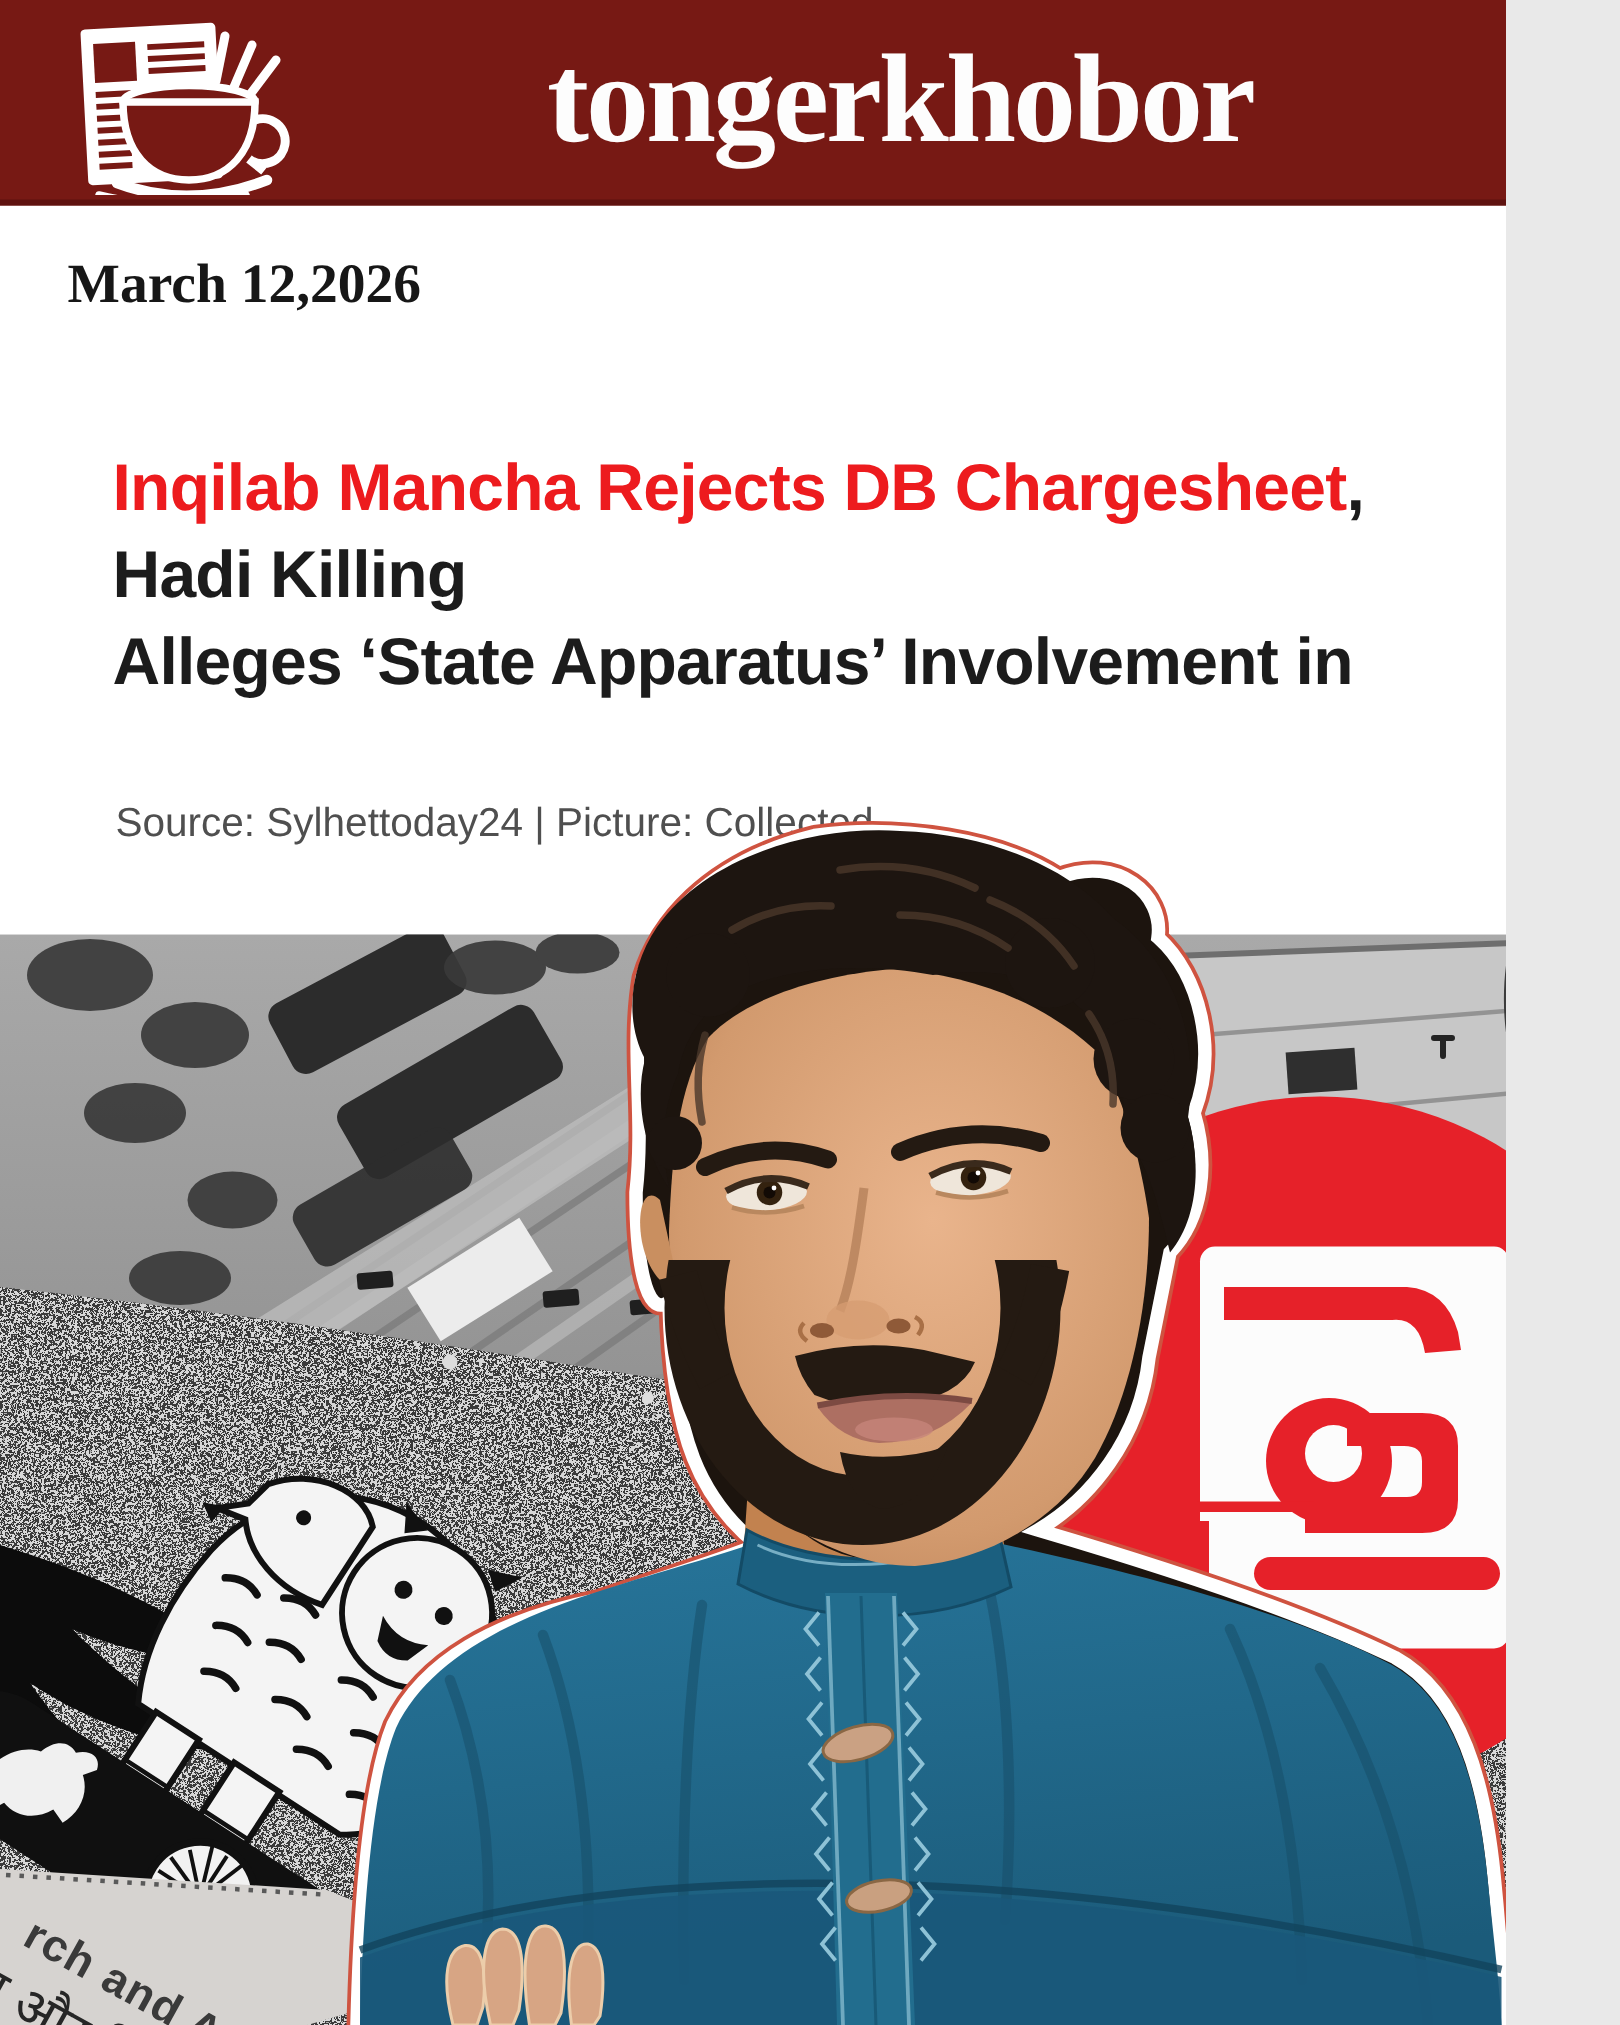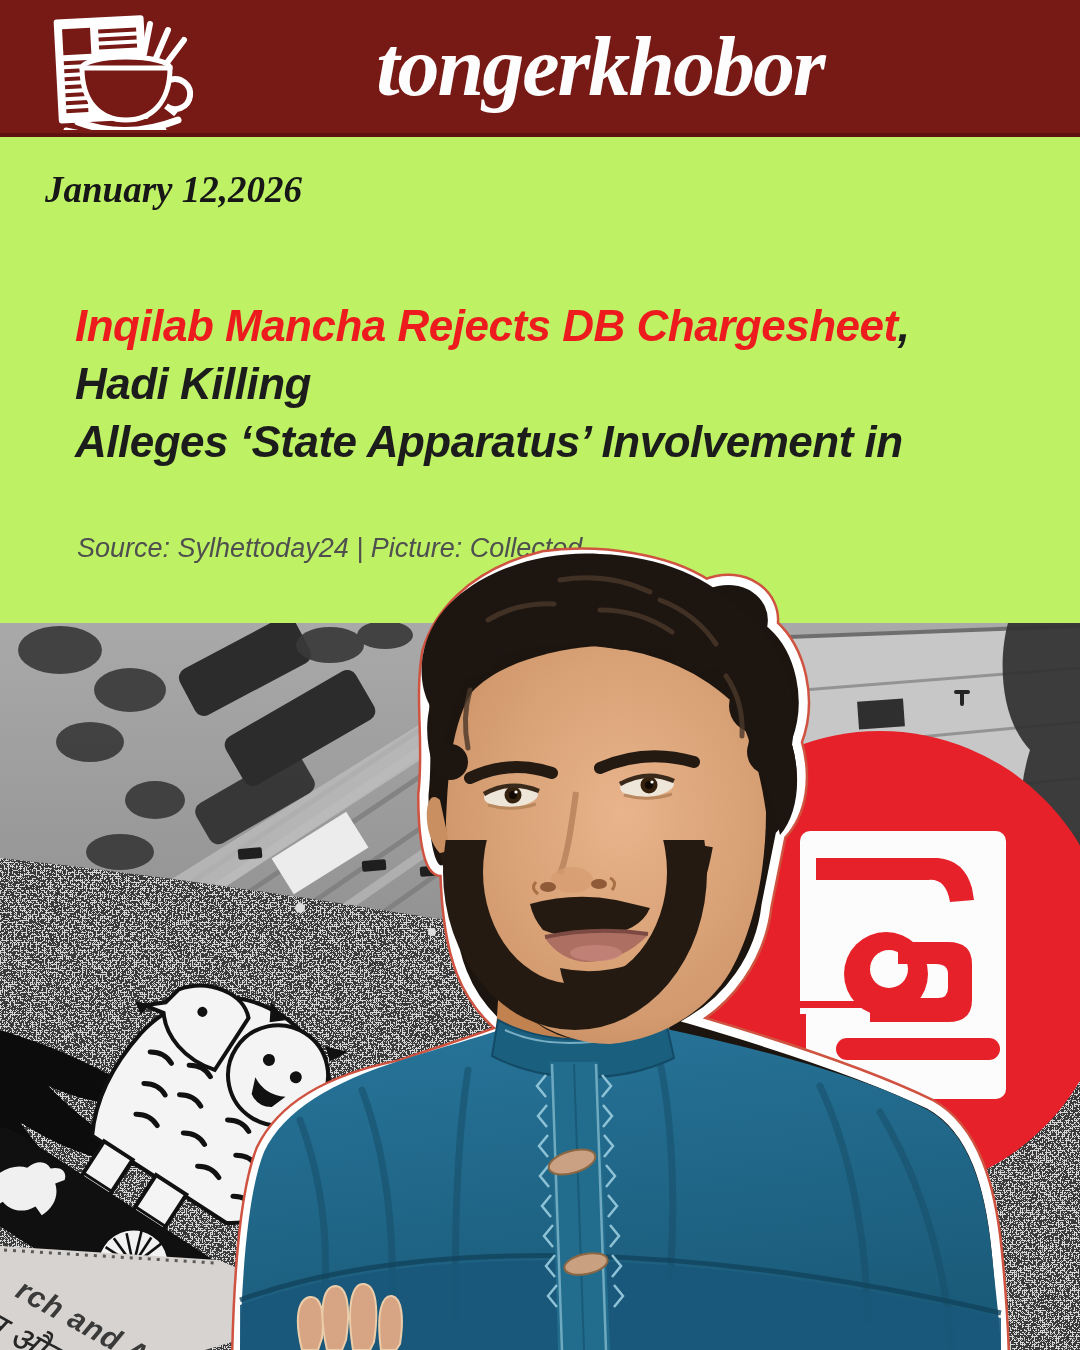--- a/index.html
+++ b/index.html
@@ -1,17 +1,17 @@
 <!DOCTYPE html>
 <html><head>
 <meta charset="utf-8">
 <style>
   html,body{margin:0;padding:0;background:#e9e9e9;}
-  .canvas{position:relative;width:1080px;height:1350px;background:#bef264;overflow:hidden;
-          font-family:"Liberation Sans",sans-serif;font-style:italic;}
+  .canvas{position:relative;width:1004px;height:1350px;background:#ffffff;overflow:hidden;
+          font-family:"Liberation Sans",sans-serif;}
   
   .masthead{position:absolute;left:0;top:0;width:1080px;height:133px;background:#771914;
             border-bottom:4px solid #5e120f;display:flex;align-items:center;}
   .masthead .logo{position:absolute;left:38px;top:6px;width:165px;height:124px;}
   .brand{position:absolute;left:0;top:8px;width:1080px;text-align:center;padding-left:120px;box-sizing:border-box;
          font-family:"Liberation Serif",serif;font-weight:700;font-size:84px;line-height:118px;
          color:#fdfdfd;letter-spacing:-2px;}
   
   .date{position:absolute;left:45px;top:168px;font-family:"Liberation Serif",serif;
         font-weight:700;font-size:37px;color:#171717;letter-spacing:0px;}
@@ -58,21 +58,21 @@
         <ellipse cx="88" cy="62" rx="44" ry="11" fill="#771914" stroke="#ffffff" stroke-width="5"></ellipse>
         <path d="M44,62 C44,96 62,114 88,114 C114,114 132,96 132,62 Z" fill="#771914" stroke="#ffffff" stroke-width="5"></path>
         <path d="M132,74 a15,15 0 1,1 -4,26 l10,8" fill="none" stroke="#ffffff" stroke-width="6"></path>
         <path d="M40,116 Q88,134 140,114" fill="none" stroke="#ffffff" stroke-width="7" stroke-linecap="round"></path>
         <path d="M28,124 Q80,136 126,124" fill="none" stroke="#ffffff" stroke-width="5" stroke-linecap="round"></path>
       </g>
     </svg>
     <div class="brand">tongerkhobor</div>
   </header>
 
-  <div class="date">January 12,2026</div>
+  <div class="date">March 12,2026</div>
 
   <h1 class="headline" style="margin:0;">
     <div class="hl-line"><span class="hl-red" style="color: rgb(237, 27, 30);">Inqilab Mancha Rejects DB Chargesheet</span><span>,</span></div>
     <div class="hl-line">Hadi Killing</div>
     <div class="hl-line">Alleges ‘State Apparatus’ Involvement in</div>
   </h1>
 
   <div class="source">Source: Sylhettoday24 | Picture: Collected</div>
 
   <svg class="photo" viewBox="0 0 1080 1350">

